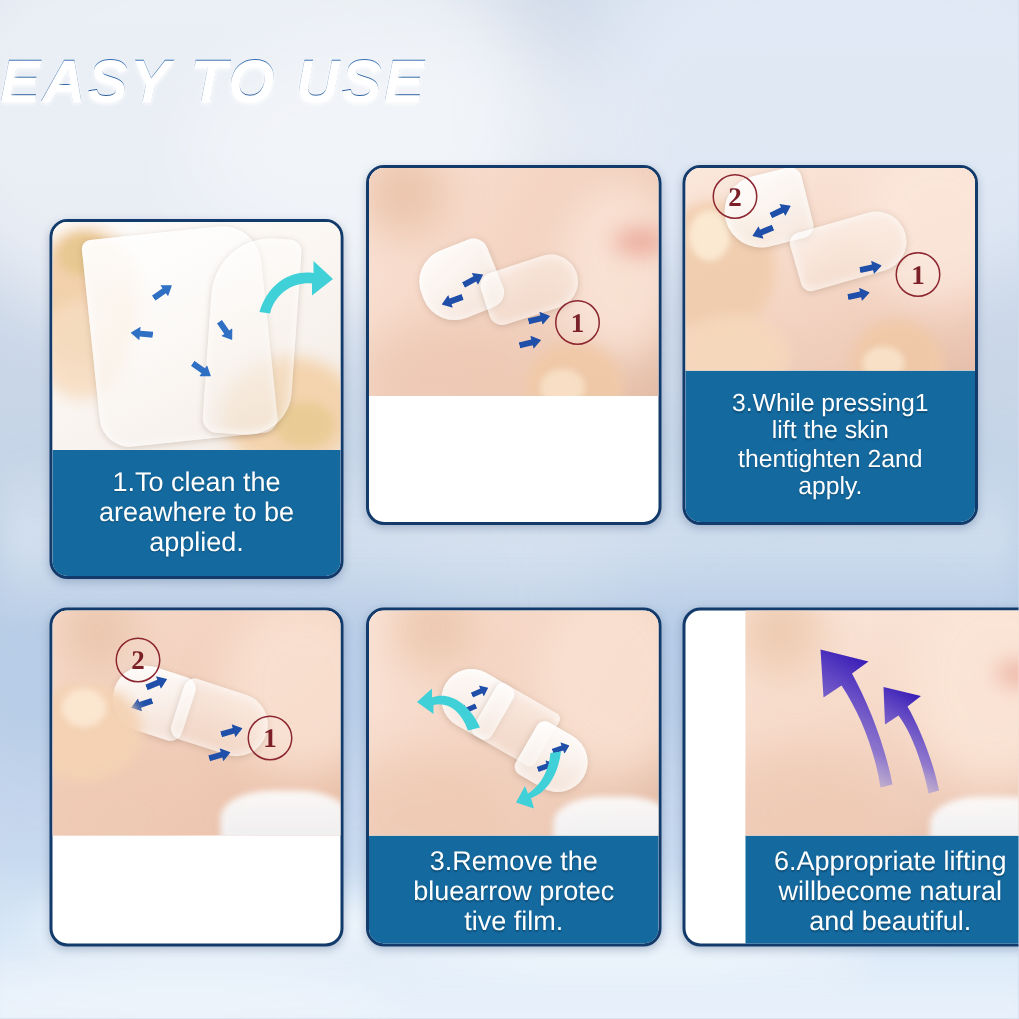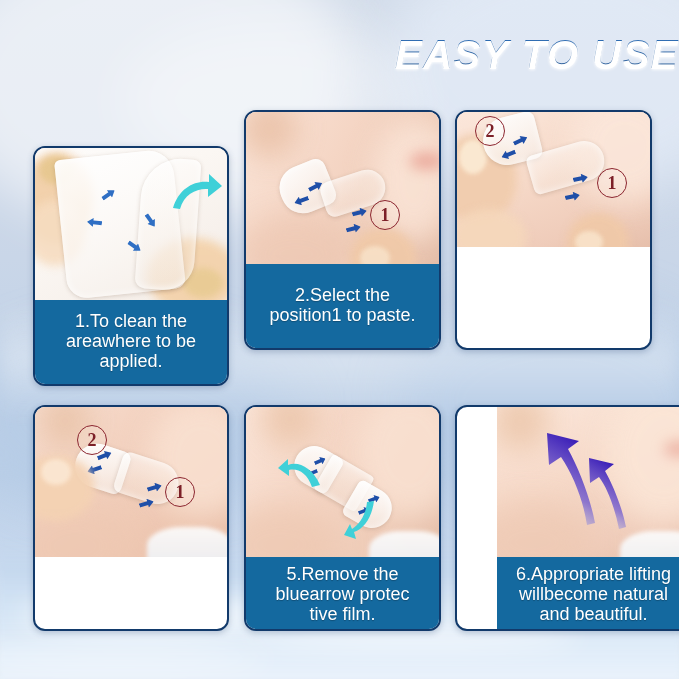--- a/index.html
+++ b/index.html
@@ -34,21 +34,21 @@
   .w4{left:-30px;bottom:10px;width:300px;height:20px;background:rgba(255,255,255,.55);}
   .sheen{
     position:absolute;left:0;right:0;top:300px;height:120px;
     background:linear-gradient(180deg,rgba(255,255,255,0),rgba(255,255,255,.35),rgba(255,255,255,0));
     filter:blur(10px);
   }
 
   
   #title{
     position:absolute;left:0;right:0;top:32px;
-    text-align:right;
+    text-align:left;
     font-size:40px;font-weight:bold;font-style:italic;
     letter-spacing:1.5px;
     color:#10539e;
     text-shadow:0 2px 3px rgba(255,255,255,.85), 0 1px 0 #fff;
     background:linear-gradient(180deg,#1a63b4 0%, #0d4b93 55%, #083f80 100%);
     -webkit-background-clip:text;background-clip:text;
     -webkit-text-fill-color:transparent;
   }
 
   
@@ -183,22 +183,20 @@
 
     <div class="arrow-blue dark" style="left:62px;top:70px;transform:rotate(-28deg);"></div>
     <div class="arrow-blue dark" style="left:48px;top:84px;transform:rotate(160deg);"></div>
     <div class="arrow-blue dark" style="left:106px;top:96px;transform:rotate(-14deg);"></div>
     <div class="arrow-blue dark" style="left:100px;top:112px;transform:rotate(-14deg);"></div>
 
     <div class="shade" style="left:104px;bottom:-26px;width:66px;height:62px;background:#f0c9a8;opacity:.95;filter:blur(4px);"></div>
     <div class="shade" style="left:114px;bottom:-6px;width:30px;height:24px;background:#f7e0c6;opacity:.95;filter:blur(2px);"></div>
     <div class="marker" style="left:124px;top:88px;">1</div>
   </div>
-  <div class="cap">2.Select the
-position1 to paste.</div>
 </div>
 
 <div class="card" style="left:455px;top:110px;width:193px;height:236px;">
   <div class="photo" style="height:135px;">
     <div class="skin sk-c"></div>
     <div class="shade" style="right:-30px;top:-20px;width:110px;height:110px;background:#fbe7db;opacity:.85;"></div>
 
     <div class="shade" style="left:-20px;top:22px;width:80px;height:90px;background:#f1cdae;opacity:.95;filter:blur(4px);"></div>
     <div class="shade" style="left:2px;top:28px;width:28px;height:34px;background:#fbead3;opacity:.95;filter:blur(2px);"></div>
     <div class="shade" style="left:-6px;bottom:-18px;width:76px;height:56px;background:#f5d7bb;opacity:.9;filter:blur(4px);"></div>
@@ -208,20 +206,24 @@
     <div class="arrow-blue dark" style="left:56px;top:24px;transform:rotate(-26deg);"></div>
     <div class="arrow-blue dark" style="left:44px;top:38px;transform:rotate(158deg);"></div>
     <div class="arrow-blue dark" style="left:116px;top:62px;transform:rotate(-12deg);"></div>
     <div class="arrow-blue dark" style="left:108px;top:80px;transform:rotate(-12deg);"></div>
 
     <div class="shade" style="left:110px;bottom:-24px;width:62px;height:58px;background:#f0c9a8;opacity:.95;filter:blur(4px);"></div>
     <div class="shade" style="left:118px;bottom:-6px;width:28px;height:22px;background:#f8e2c9;opacity:.95;filter:blur(2px);"></div>
     <div class="marker" style="left:18px;top:4px;">2</div>
     <div class="marker" style="left:140px;top:56px;">1</div>
   </div>
+  <div class="cap small">3.While pressing1
+lift the skin
+thentighten  2and
+apply.</div>
 </div>
 
 <div class="card" style="left:33px;top:405px;width:192px;height:222px;">
   <div class="photo" style="height:150px;">
     <div class="skin sk-a"></div>
     <div class="shade" style="left:4px;top:-14px;width:52px;height:56px;background:#e9c3a8;opacity:.85;"></div>
     <div class="shade" style="right:-30px;top:-10px;width:110px;height:120px;background:#fae3d4;opacity:.8;"></div>
     <div class="shade" style="left:-20px;bottom:-34px;width:120px;height:90px;background:#eec8b2;opacity:.75;"></div>
     <div class="whitecloth" style="right:-6px;bottom:-16px;width:86px;height:46px;opacity:.9;filter:blur(2px);"></div>
 
@@ -255,21 +257,21 @@
     <div class="arrow-blue dark" style="left:122px;top:88px;transform:rotate(-20deg);width:12px;height:8px;"></div>
     <div class="arrow-blue dark" style="left:112px;top:100px;transform:rotate(-20deg);width:12px;height:8px;"></div>
 
     <svg class="cyan-arrow" style="left:32px;top:52px;" width="44" height="30" viewBox="0 0 44 30">
       <path d="M42 26 C34 8, 20 2, 10 6 L10 0 L0 9 L11 17 L11 11 C20 9, 29 14, 34 28 Z" fill="#3fd0d8"></path>
     </svg>
     <svg class="cyan-arrow" style="left:96px;top:92px;" width="36" height="44" viewBox="0 0 36 44">
       <path d="M32 2 C30 18, 22 30, 12 33 L14 40 L2 36 L8 25 L10 30 C18 25, 24 15, 25 3 Z" fill="#3fd0d8"></path>
     </svg>
   </div>
-  <div class="cap">5.Remove the
+  <div class="cap">3.Remove the
 bluearrow protec
 tive film.</div>
 </div>
 
 <div class="card" style="left:455px;top:405px;width:193px;height:222px;padding-left:40px;">
   <div class="photo" style="height:150px;">
     <div class="skin sk-c"></div>
     <div class="shade" style="left:-6px;top:-16px;width:58px;height:60px;background:#ecc7ab;opacity:.85;"></div>
     <div class="shade" style="right:-34px;top:-24px;width:120px;height:140px;background:#fbe6d7;opacity:.85;"></div>
     <div class="shade" style="right:-4px;top:34px;width:30px;height:16px;background:#e59a8b;opacity:.65;filter:blur(7px);"></div>

